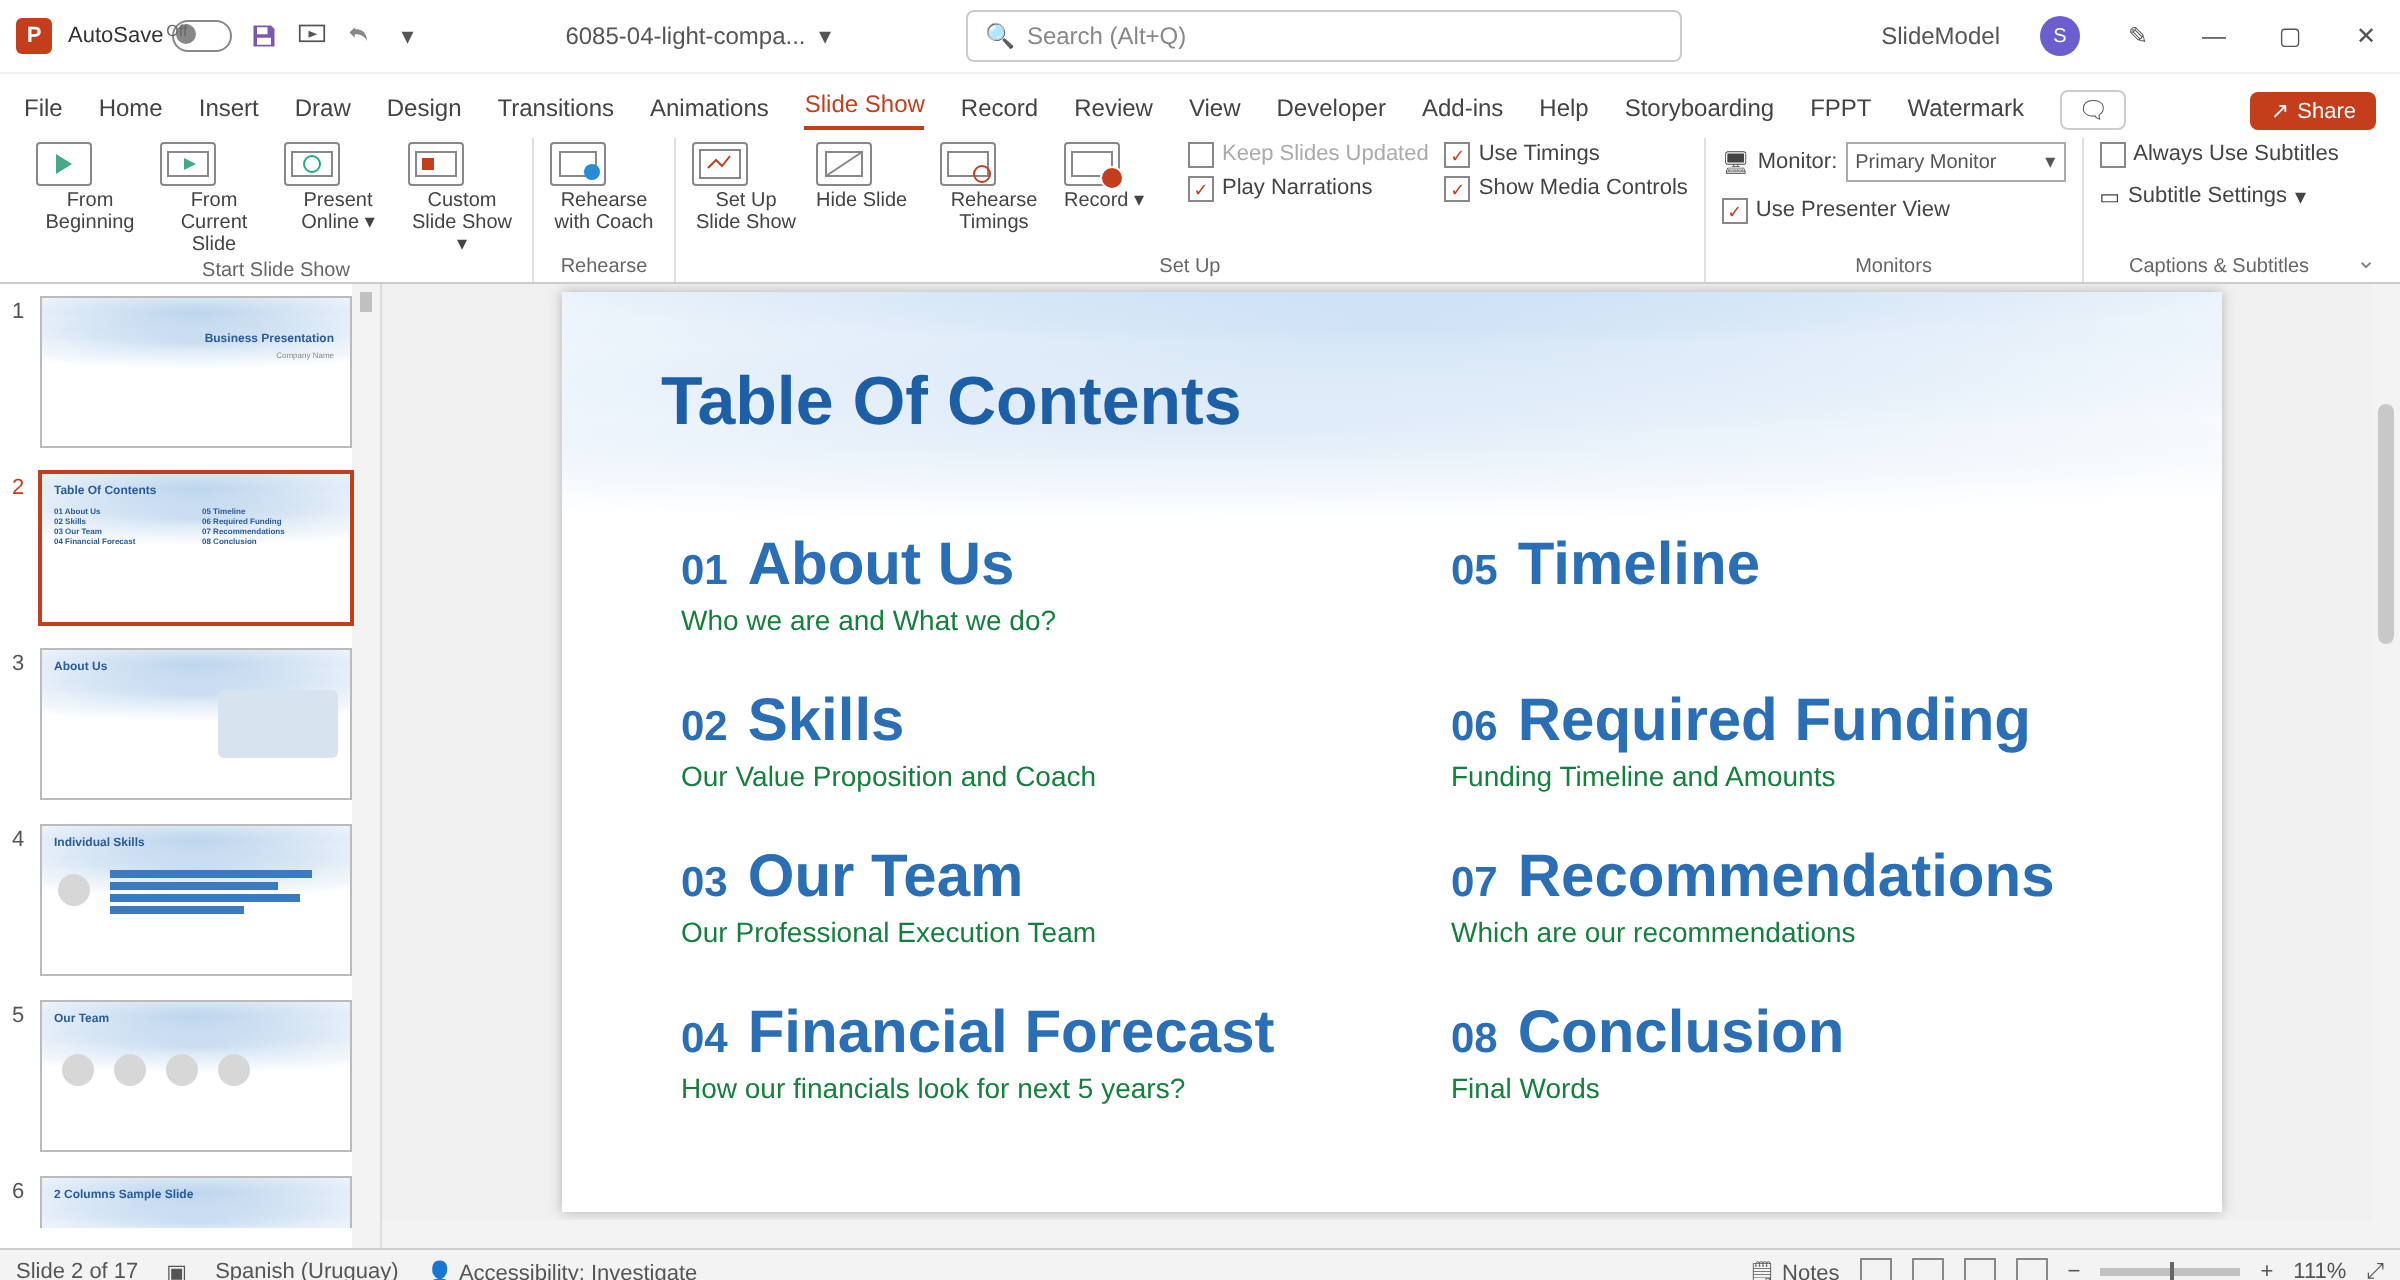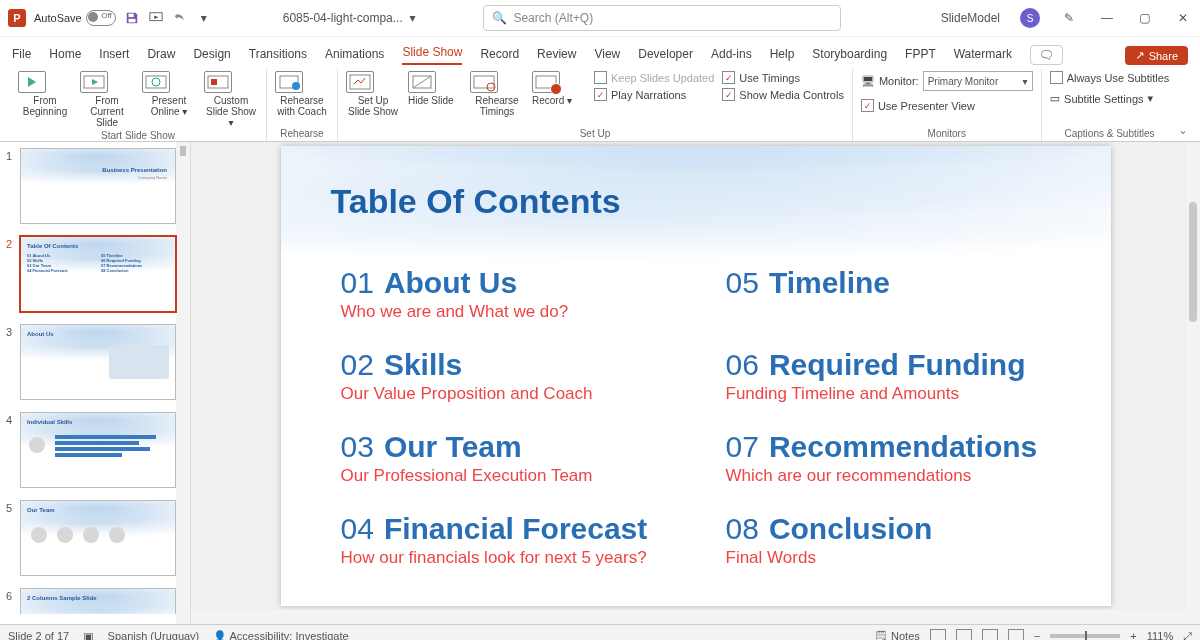--- a/index.html
+++ b/index.html
@@ -1,20 +1,20 @@
 <!DOCTYPE html>
 <html><head>
 <meta charset="utf-8">
 <style>
   html,body{margin:0;padding:0;font-family:"Segoe UI",Arial,sans-serif;font-size:12px;color:#333;background:#fff;height:640px;width:1200px;overflow:hidden}
   .titlebar{height:36px;display:flex;align-items:center;background:#fff;border-bottom:1px solid #f0f0f0;padding:0 8px;gap:8px}
   .pp-icon{width:18px;height:18px;background:#c43e1c;border-radius:3px;color:#fff;font-weight:bold;font-size:11px;display:flex;align-items:center;justify-content:center}
   .autosave{display:flex;align-items:center;gap:4px;font-size:11px}
   .toggle{width:28px;height:14px;border:1px solid #888;border-radius:8px;position:relative;background:#fff}
-  .toggle-off{font-size:8px;position:absolute;right:3px;top:0;color:#666}
+  .toggle-off{font-size:8px;position:absolute;right:21px;top:0;color:#666}
   .toggle::before{content:"";position:absolute;width:10px;height:10px;border-radius:50%;background:#888;left:1px;top:1px}
   .qat-icon{width:16px;height:16px;display:flex;align-items:center;justify-content:center;color:#555}
   .filename{margin-left:63px;font-size:12px;color:#555}
   .searchbox{margin-left:60px;width:340px;height:24px;border:1px solid #ccc;border-radius:4px;display:flex;align-items:center;padding:0 8px;color:#888;gap:6px}
   .titlebar-right{margin-left:auto;display:flex;align-items:center;gap:20px}
   .avatar{width:20px;height:20px;border-radius:50%;background:#6b5ecf;color:#fff;font-size:10px;display:flex;align-items:center;justify-content:center}
   .win-btn{width:18px;height:18px;display:flex;align-items:center;justify-content:center;color:#555}
   .tabs{height:28px;display:flex;align-items:flex-end;padding:0 12px;gap:18px;font-size:12px;color:#444}
   .tab{padding:4px 0;cursor:pointer}
   .tab.active{color:#c43e1c;border-bottom:2px solid #c43e1c}
@@ -24,21 +24,21 @@
   .ribbon-chevron{position:absolute;right:12px;bottom:4px;color:#888}
   .group{display:flex;flex-direction:column;align-items:center;border-right:1px solid #e0e0e0;padding:0 8px}
   .group:last-of-type{border-right:none}
   .group-buttons{display:flex;gap:8px;align-items:flex-start;flex:1}
   .big-btn{display:flex;flex-direction:column;align-items:flex-start;justify-content:flex-start;width:54px;gap:2px;padding-top:2px}
   .big-btn .ico{width:26px;height:20px;border:1px solid #888;border-radius:2px;position:relative;background:#fff}
   .big-btn .lbl{font-size:10px;text-align:center;line-height:11px;color:#444}
   .rec-dot{position:absolute;right:-3px;bottom:-3px;width:10px;height:10px;border-radius:50%;background:#c43e1c;border:1px solid #fff}
   .group-label{font-size:10px;color:#666;padding:2px 0 2px 0}
   .stack{display:flex;flex-direction:column;gap:4px;justify-content:center;font-size:11px;color:#444;padding-top:2px}
-  .chk{display:flex;align-items:center;gap:4px}
+  .chk{display:flex;align-items:flex-start;gap:4px}
   .chkbox{width:11px;height:11px;border:1px solid #888;display:inline-flex;align-items:center;justify-content:center;font-size:9px;color:#c43e1c}
   .monitor-row{display:flex;align-items:center;gap:4px}
   .monitor-select{border:1px solid #aaa;height:18px;width:100px;font-size:10px;padding:0 4px;display:flex;align-items:center;justify-content:space-between;color:#555}
   .body{display:flex;height:calc(640px - 36px - 28px - 72px - 22px)}
   .thumbs-col{width:190px;background:#fff;border-right:1px solid #ddd;overflow:hidden;position:relative}
   .thumbs-scroll{position:absolute;right:0;top:0;width:14px;height:100%;background:#f3f3f3}
   .thumbs-scroll::before{content:"";position:absolute;top:4px;left:4px;width:6px;height:10px;background:#c0c0c0}
   .thumb-row{display:flex;align-items:flex-start;padding:6px 14px 6px 6px;gap:4px}
   .thumb-num{width:10px;font-size:11px;color:#555;padding-top:2px}
   .thumb-num.sel{color:#c43e1c}
@@ -52,23 +52,23 @@
   .editor-scroll-v::before{content:"";position:absolute;top:60px;left:3px;width:8px;height:120px;background:#c8c8c8;border-radius:4px}
   .editor-scroll-h{position:absolute;left:0;bottom:0;right:14px;height:14px;background:#f3f3f3}
   .slide{margin-top:4px;width:830px;height:460px;background:#fff;box-shadow:0 0 6px rgba(0,0,0,.25);position:relative;overflow:hidden}
   .slide-wave{position:absolute;top:-40px;left:-40px;right:-40px;height:200px;
     background:
      radial-gradient(ellipse 120% 55% at 50% 0%,rgba(130,180,230,.55),transparent 60%),
      radial-gradient(ellipse 120% 40% at 50% 30%,rgba(130,180,230,.35),transparent 65%),
      radial-gradient(ellipse 120% 35% at 40% 55%,rgba(130,180,230,.25),transparent 65%)}
   .slide-title{position:absolute;top:36px;left:50px;font-size:34px;font-weight:700;color:#1d5fa6}
   .toc{position:absolute;top:120px;left:60px;right:40px;bottom:20px;display:grid;grid-template-columns:1fr 1fr;grid-auto-rows:min-content;column-gap:40px;row-gap:26px}
-  .toc-item .num{font-size:30px;font-weight:400;color:#2a6fb5;margin-right:10px}
+  .toc-item .num{font-size:21px;font-weight:700;color:#2a6fb5;margin-right:10px}
   .toc-item .ttl{font-size:30px;font-weight:700;color:#2a6fb5}
-  .toc-item .sub{font-size:17px;color:#ef4444;margin-top:2px}
+  .toc-item .sub{font-size:14px;color:#15803d;margin-top:2px}
   .statusbar{height:22px;background:#f3f3f3;border-top:1px solid #ccc;display:flex;align-items:center;font-size:11px;color:#555;padding:0 8px;gap:14px}
   .statusbar .right{margin-left:auto;display:flex;align-items:center;gap:10px}
   .view-icon{width:14px;height:12px;border:1px solid #888}
   .zoom-track{width:70px;height:4px;background:#c0c0c0;position:relative}
   .zoom-track::before{content:"";position:absolute;left:50%;top:-3px;width:2px;height:10px;background:#666}
   
   .t-title{position:absolute;top:18px;right:8px;font-size:6px;font-weight:bold;color:#2a5a9a}
   .t-sub{position:absolute;top:26px;right:8px;font-size:4px;color:#888}
   .t-head{position:absolute;top:6px;left:6px;font-size:6px;font-weight:bold;color:#2a5a9a}
   .t-cols{position:absolute;top:16px;left:6px;right:6px;display:flex;gap:6px;font-size:4px;color:#2a5a9a}

